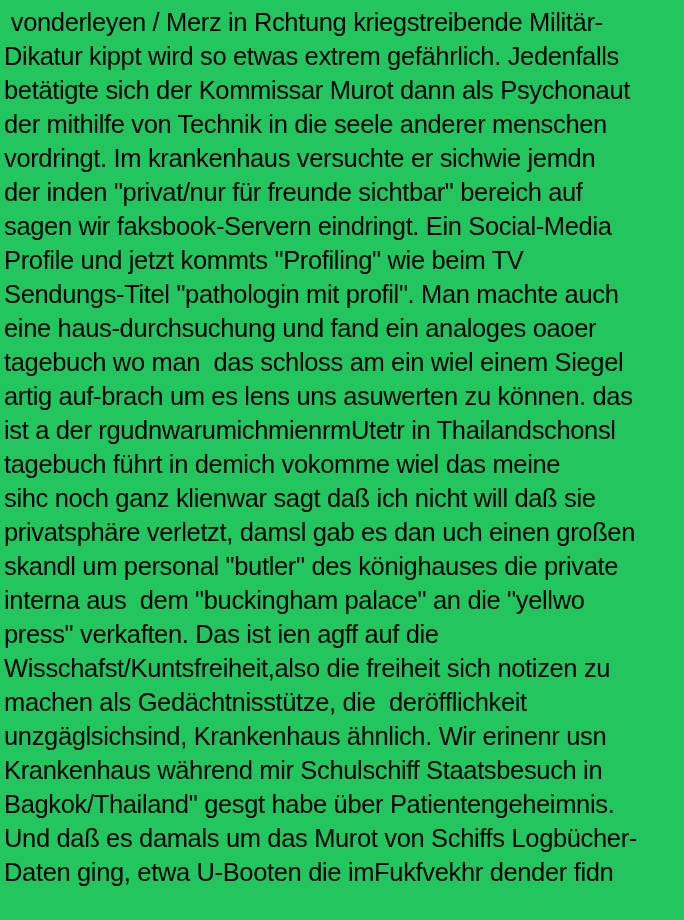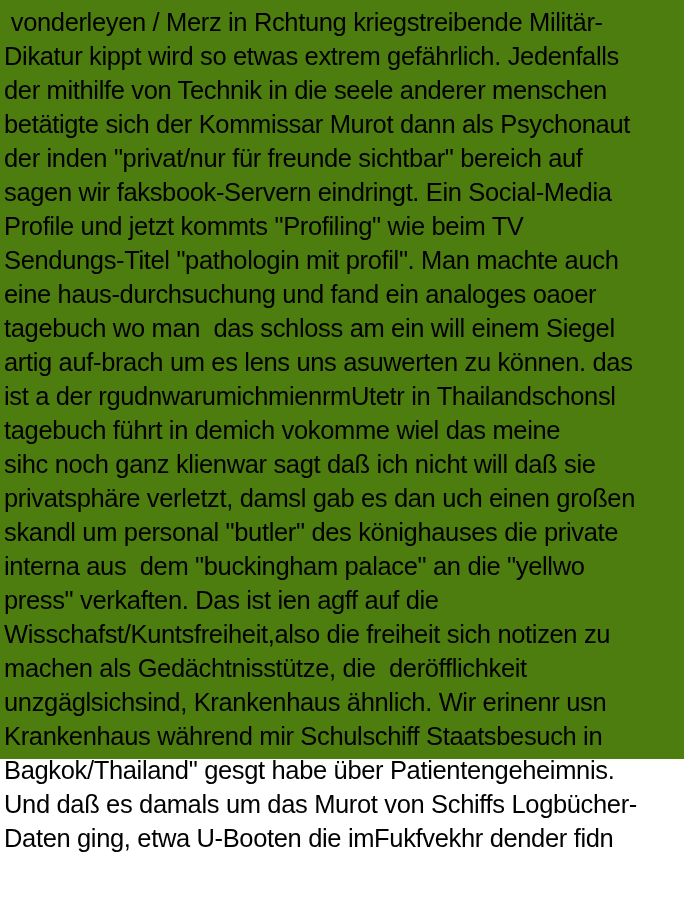--- a/index.html
+++ b/index.html
@@ -7,24 +7,24 @@
     padding: 0;
     background: #ffffff;
   }
   body {
     width: 684px;
     height: 920px;
     overflow: hidden;
   }
   .page {
     width: 684px;
-    height: 759px;
+    height: 920px;
     box-sizing: border-box;
     padding: 5px 2px 12px 4px;
-    background: #4d7c0f;
+    background: #22c55e;
   }
   .text-block {
     font-family: "Liberation Sans", "DejaVu Sans", sans-serif;
     font-size: 25.5px;
     line-height: 34px;
     color: #000000;
     letter-spacing: -0.35px;
   }
   .text-line {
     white-space: pre;       
@@ -32,28 +32,29 @@
     overflow: visible;
   }
 </style>
 </head>
 <body>
 
 <main class="page">
   <div class="text-block" id="text-block">
       <div class="text-line"> vonderleyen / Merz in Rchtung kriegstreibende Militär-</div>
       <div class="text-line">Dikatur kippt wird so etwas extrem gefährlich. Jedenfalls</div>
+      <div class="text-line">betätigte sich der Kommissar Murot dann als Psychonaut</div>
       <div class="text-line">der mithilfe von Technik in die seele anderer menschen</div>
-      <div class="text-line">betätigte sich der Kommissar Murot dann als Psychonaut</div>
+      <div class="text-line">vordringt. Im krankenhaus versuchte er sichwie jemdn</div>
       <div class="text-line">der inden "privat/nur für freunde sichtbar" bereich auf</div>
       <div class="text-line">sagen wir faksbook-Servern eindringt. Ein Social-Media</div>
       <div class="text-line">Profile und jetzt kommts "Profiling" wie beim TV</div>
       <div class="text-line">Sendungs-Titel "pathologin mit profil". Man machte auch</div>
       <div class="text-line">eine haus-durchsuchung und fand ein analoges oaoer</div>
-      <div class="text-line">tagebuch wo man  das schloss am ein will einem Siegel</div>
+      <div class="text-line">tagebuch wo man  das schloss am ein wiel einem Siegel</div>
       <div class="text-line">artig auf-brach um es lens uns asuwerten zu können. das</div>
       <div class="text-line">ist a der rgudnwarumichmienrmUtetr in Thailandschonsl</div>
       <div class="text-line">tagebuch führt in demich vokomme wiel das meine</div>
       <div class="text-line">sihc noch ganz klienwar sagt daß ich nicht will daß sie</div>
       <div class="text-line">privatsphäre verletzt, damsl gab es dan uch einen großen</div>
       <div class="text-line">skandl um personal "butler" des könighauses die private</div>
       <div class="text-line">interna aus  dem "buckingham palace" an die "yellwo</div>
       <div class="text-line">press" verkaften. Das ist ien agff auf die</div>
       <div class="text-line">Wisschafst/Kuntsfreiheit,also die freiheit sich notizen zu</div>
       <div class="text-line">machen als Gedächtnisstütze, die  deröfflichkeit</div>

